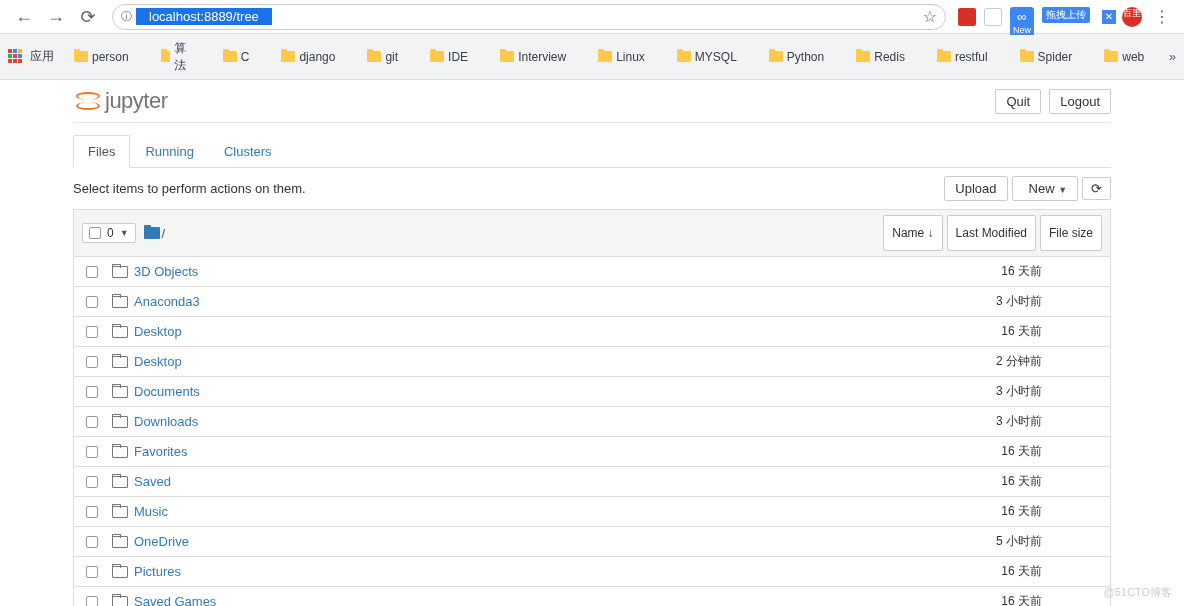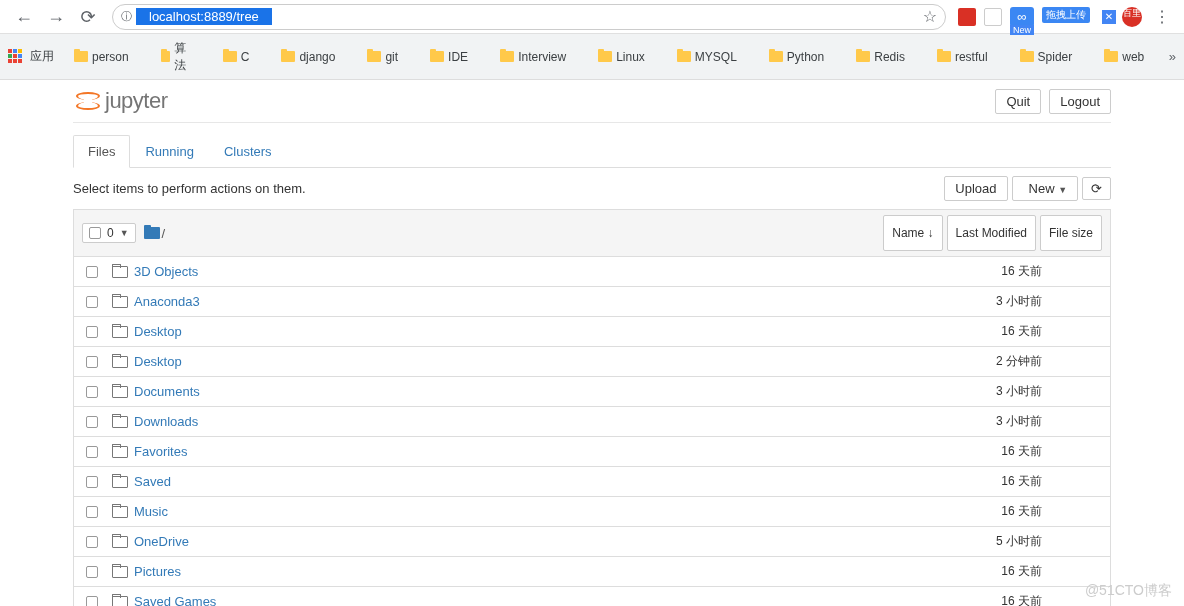--- a/index.html
+++ b/index.html
@@ -55,21 +55,21 @@
 .sort-btn { border:1px solid #ccc; background:#fff; padding:10px 8px; font-size:12px; cursor:pointer; border-radius:2px; margin-left:4px; color:#333; }
 .file-row { display:flex; align-items:center; border:1px solid #ddd; border-top:none; padding:6px 8px; }
 .file-row .chk { margin:0 4px; flex-shrink:0; }
 .dir-icon { width:16px; height:12px; border:1px solid #777; border-radius:1px; margin:0 6px 0 10px; position:relative; flex-shrink:0; }
 .dir-icon::before { content:''; position:absolute; top:-3px; left:-1px; width:7px; height:3px; border:1px solid #777; border-bottom:none; border-radius:1px 1px 0 0; }
 .file-link { color:#337ab7; font-size:13px; cursor:pointer; }
 .row-spacer { flex:1; }
 .modified { font-size:12px; color:#333; width:110px; text-align:right; }
 .filesize { width:60px; }
 .refresh-btn { padding:3px 8px; }
-.watermark { position:fixed; bottom:6px; right:12px; color:#ccc; font-size:14px; }
+.watermark { position:fixed; bottom:6px; right:12px; color:#ccc; font-size:11px; }
 </style>
 </head>
 <body>
 
 <div class="chrome-bar">
   <div class="nav-btn">←</div>
   <div class="nav-btn">→</div>
   <div class="nav-btn">⟳</div>
   <div class="url-bar">
     <span class="url-info">ⓘ</span>

